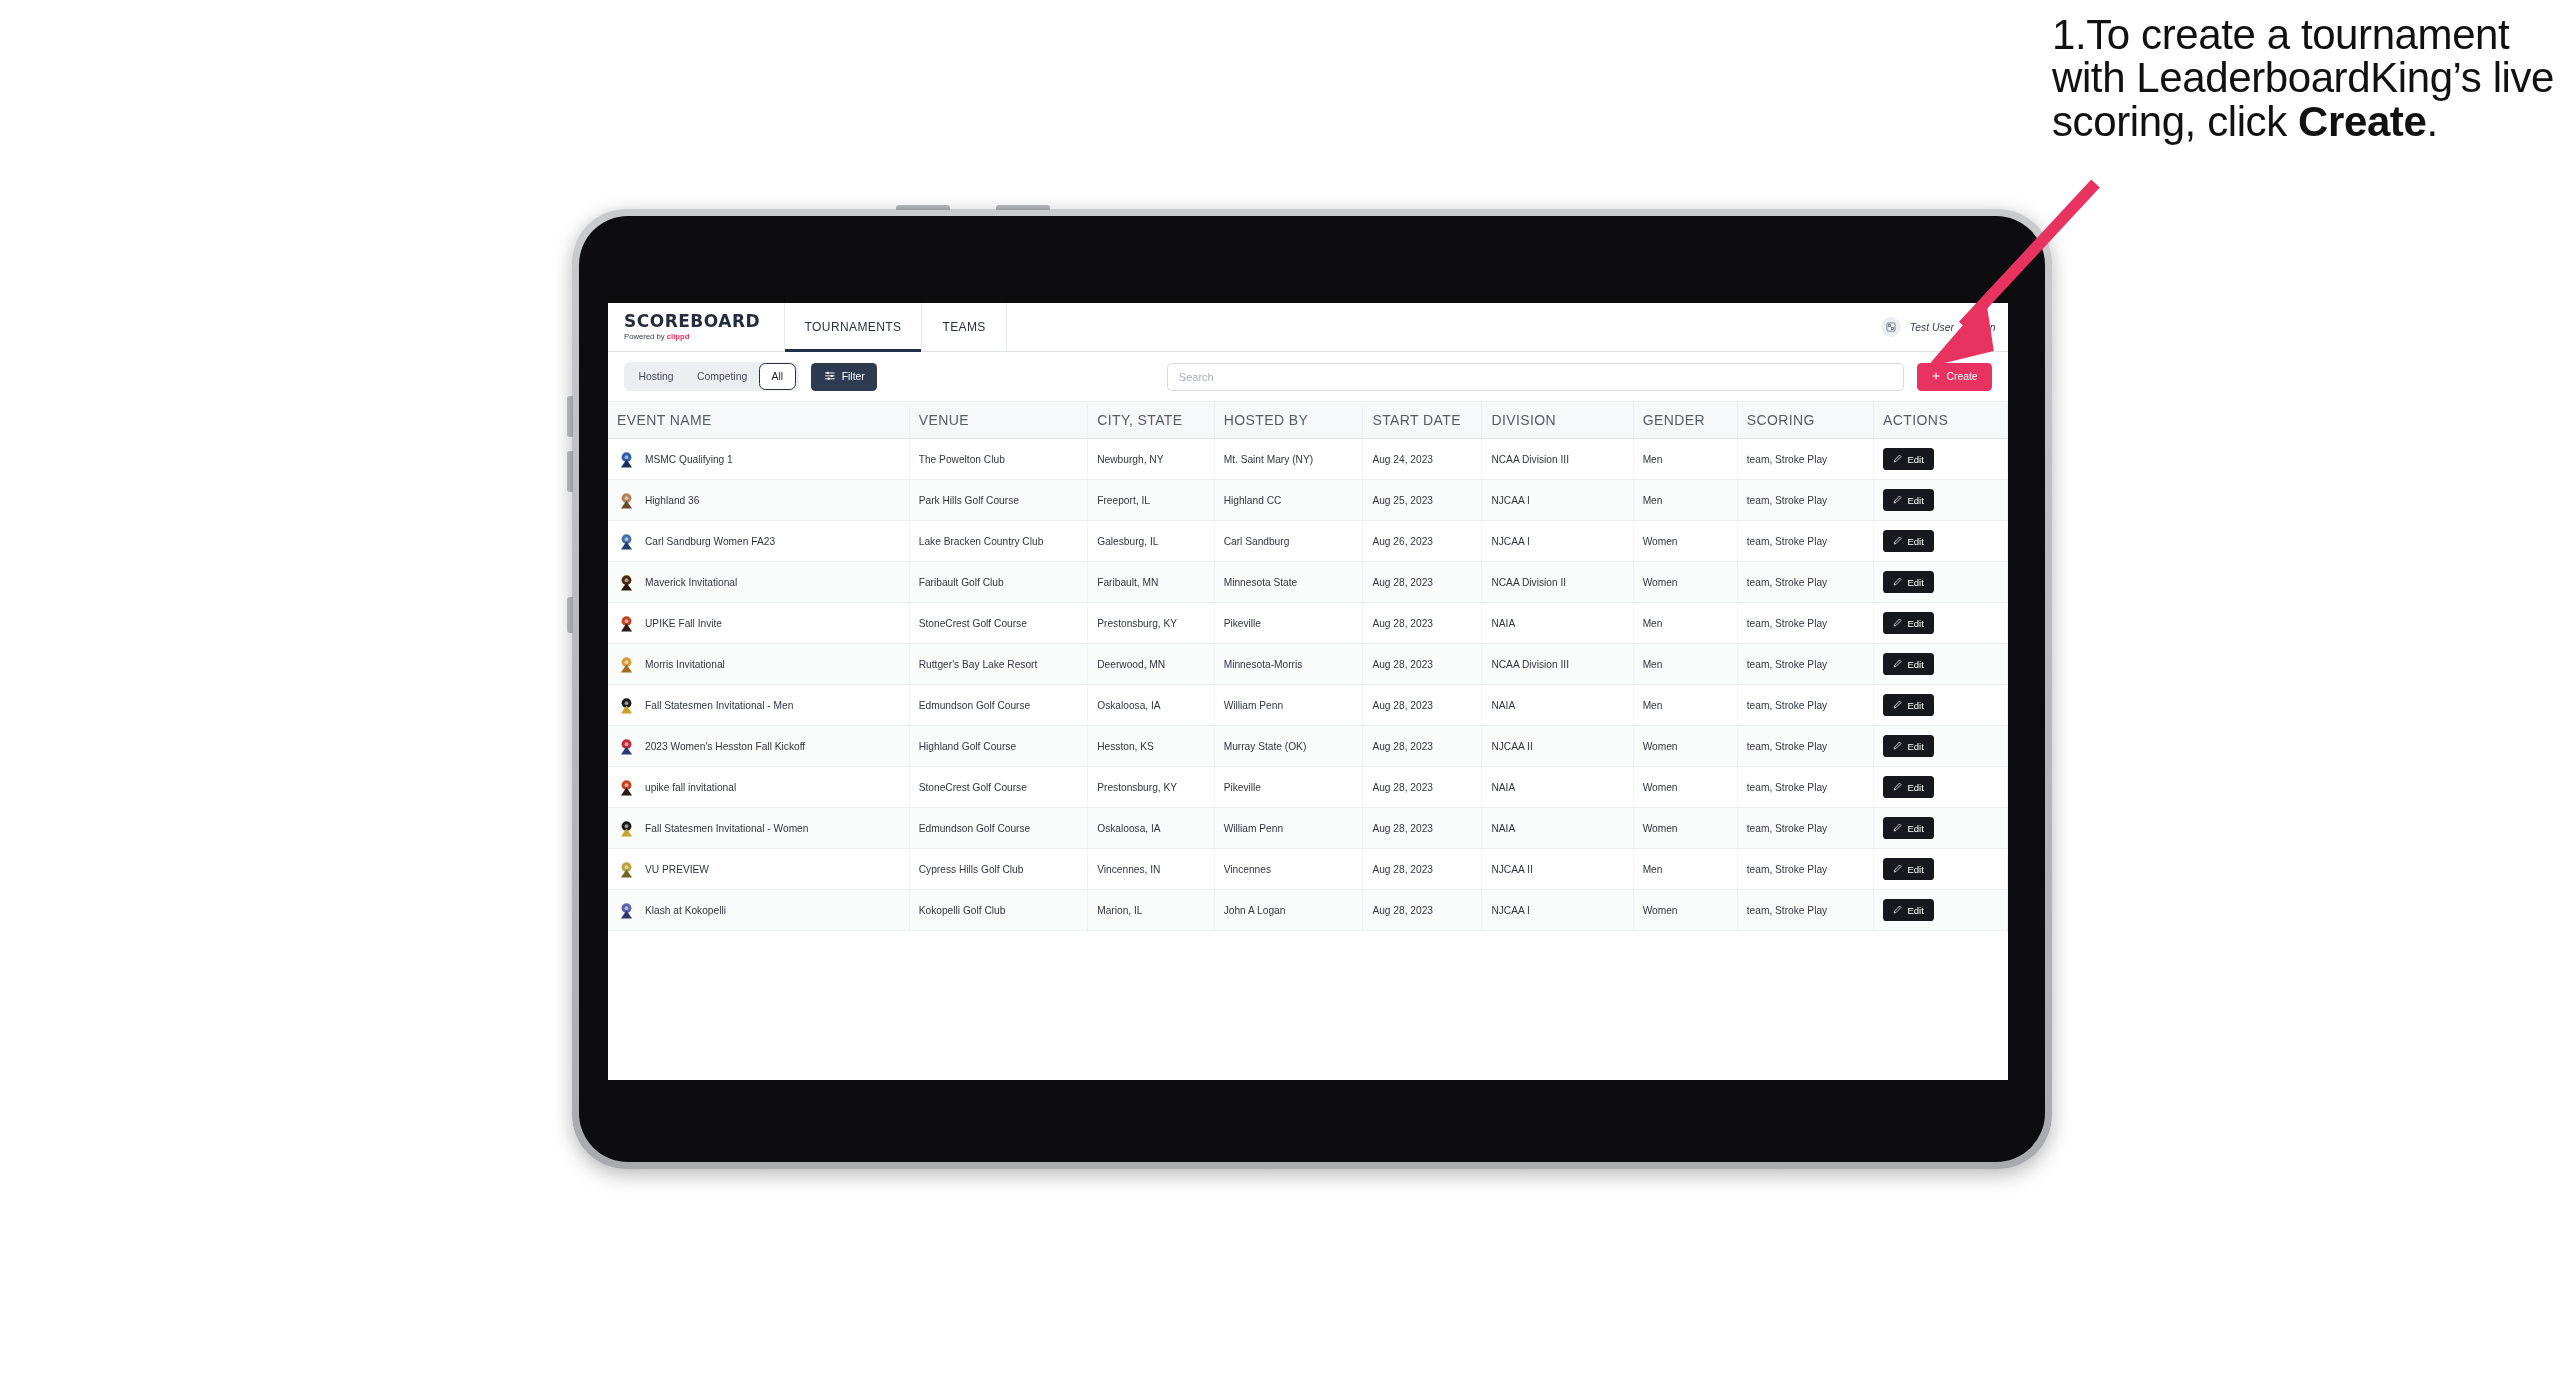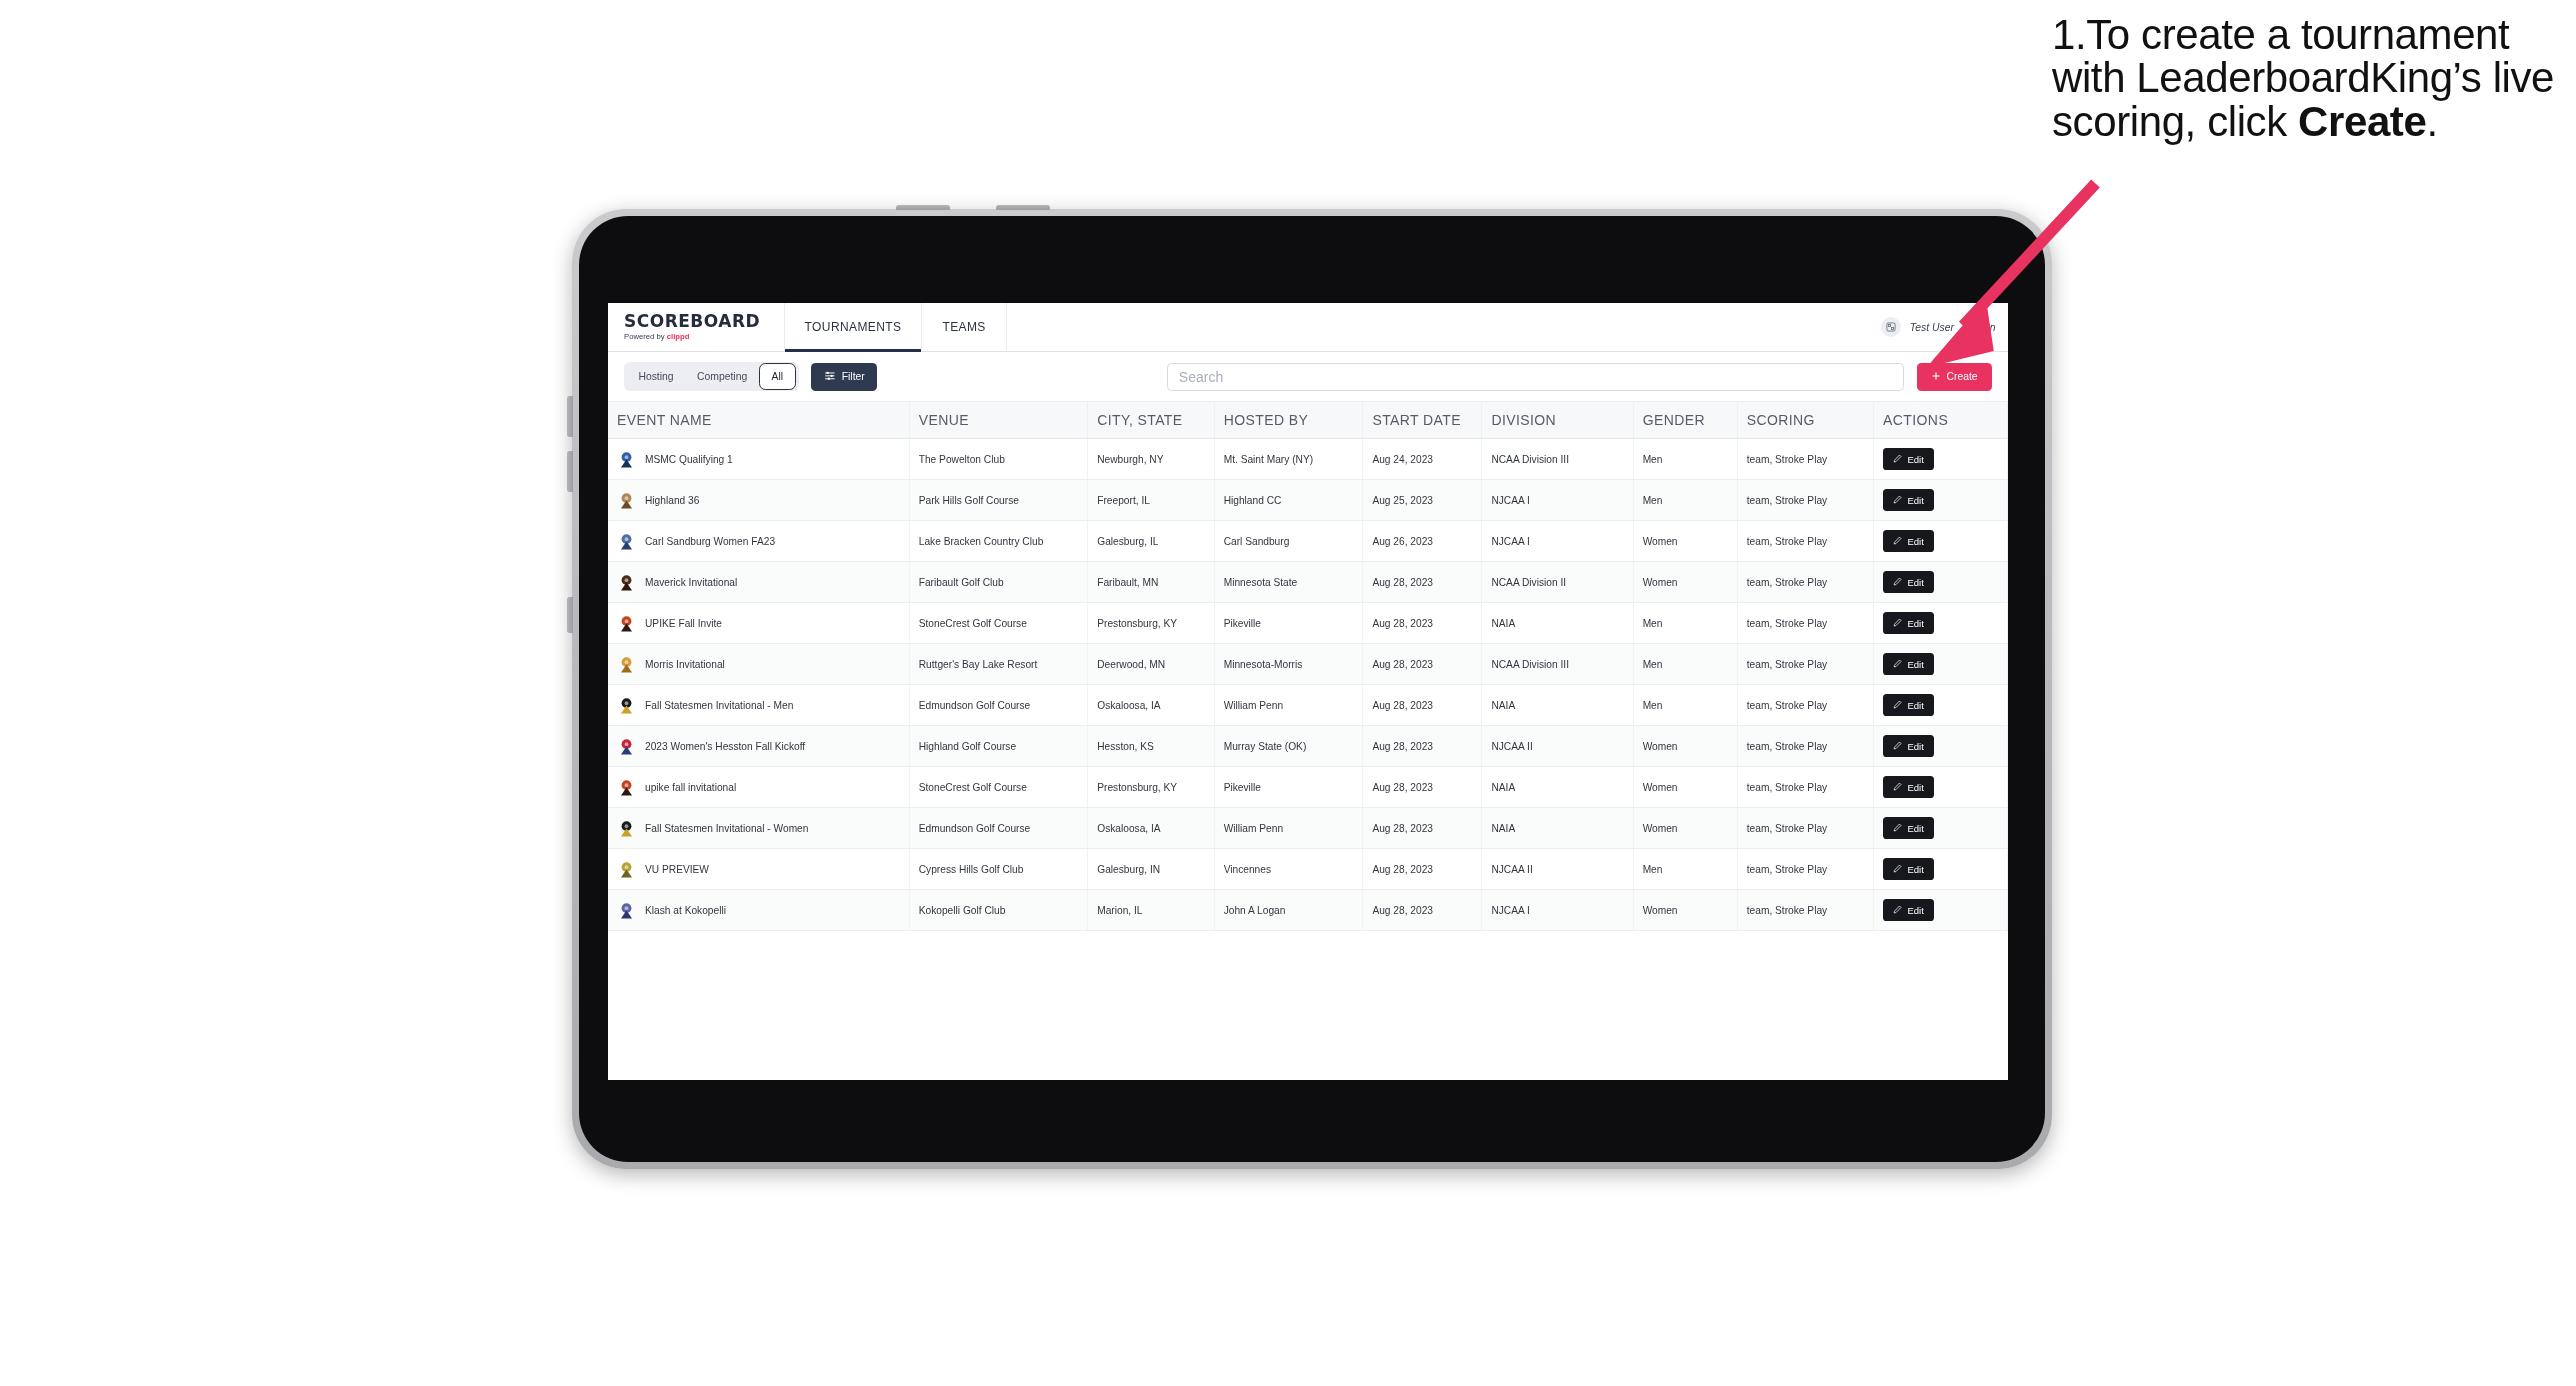--- a/index.html
+++ b/index.html
@@ -182,21 +182,21 @@
     cursor: pointer;
     font-family: inherit;
   }
   .search-wrap { margin-left: auto; display: flex; align-items: center; gap: 12.6px; }
   .search-input {
     width: 737px;
     height: 28px;
     border: 0.9px solid #d7dbe0;
     border-radius: 4.5px;
     padding: 0 10.8px;
-    font-size: 14px;
+    font-size: 11px;
     color: #3b4250;
     font-family: inherit;
     background: #fff;
   }
   .search-input::placeholder { color: #a9aeb8; }
   .create-btn {
     display: flex; align-items: center; gap: 5.4px;
     background: #e8325f;
     color: #fff;
     border: none;
@@ -639,21 +639,21 @@
               <div class="ev-cell">
                 <svg class="logo" viewBox="0 0 24 24">
                   <circle cx="12" cy="9" r="6.2" fill="#b8a33a"></circle>
                   <path d="M5 22 L12 12 L19 22 Z" fill="#6f6320"></path>
                   <circle cx="12" cy="9" r="2.4" fill="#ffffff" opacity=".55"></circle>
                 </svg>
                 <span>VU PREVIEW</span>
               </div>
             </td>
             <td>Cypress Hills Golf Club</td>
-            <td>Galesburg, IN</td>
+            <td>Vincennes, IN</td>
             <td>Vincennes</td>
             <td>Aug 28, 2023</td>
             <td>NJCAA II</td>
             <td>Men</td>
             <td>team, Stroke Play</td>
             <td><button class="edit-btn">
                 <span><svg width="9" height="9" viewBox="0 0 16 16" stroke="#fff" stroke-width="1.3" fill="none">
                     <path d="M11.5 1.8 L14.2 4.5 L5.2 13.5 L2 14.2 L2.7 11 Z"></path>
                   </svg></span>
                 <span>Edit</span>

